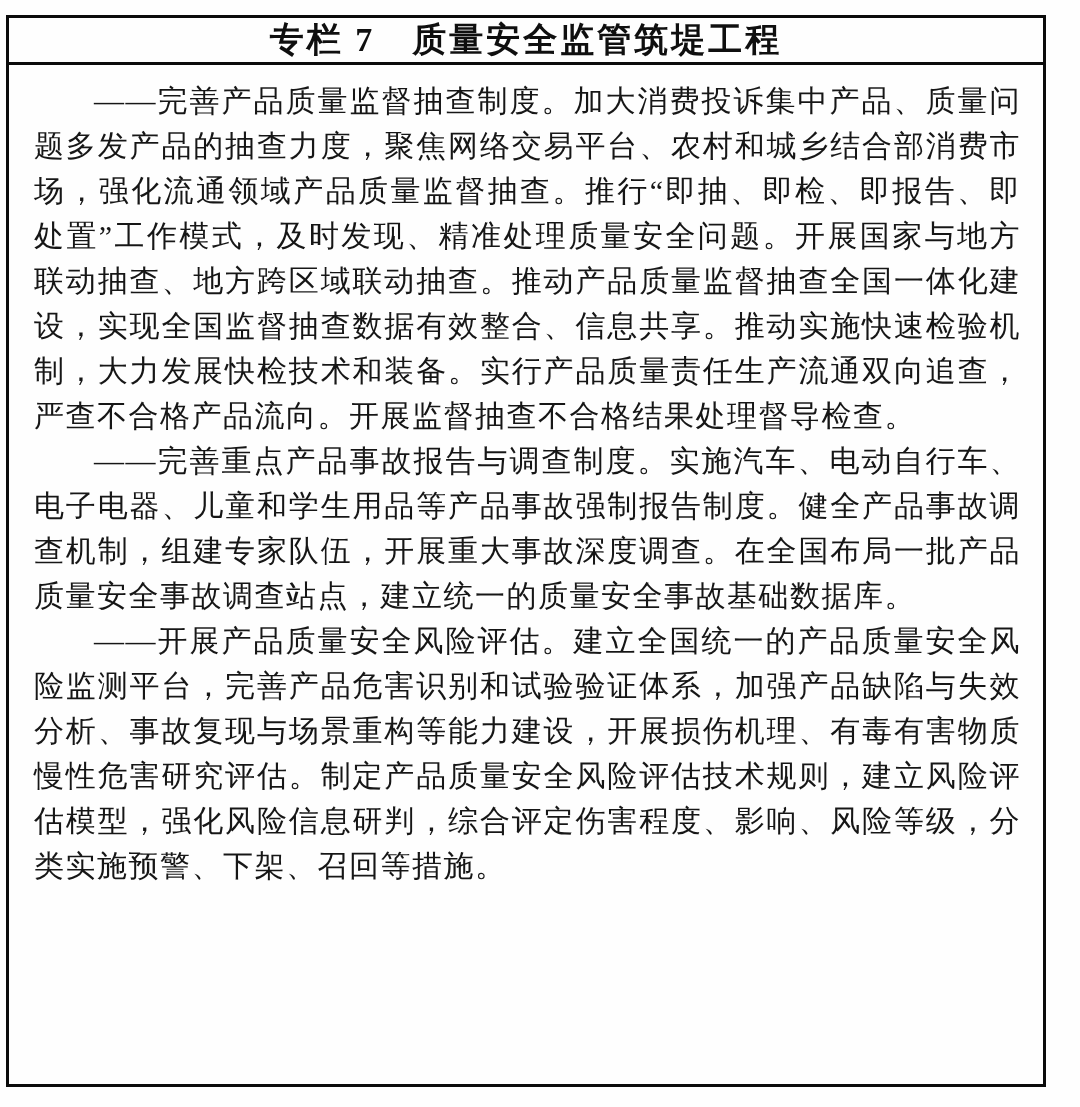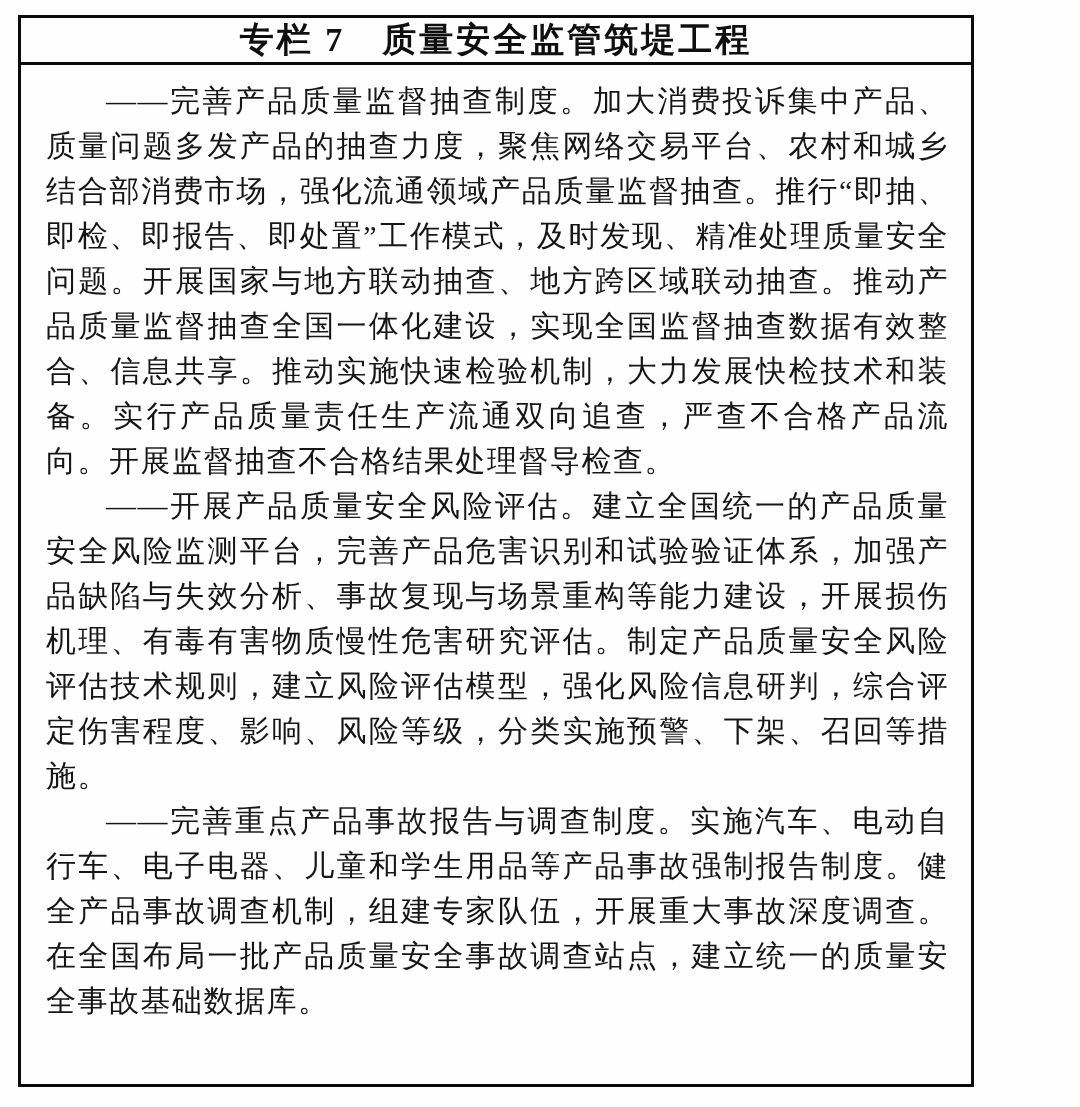--- a/index.html
+++ b/index.html
@@ -11,23 +11,23 @@
     position: relative;
     width: 1080px;
     height: 1107px;
     background: #fefefe;
     color: #141414;
     font-family: "Liberation Serif", "DejaVu Serif", serif;
     overflow: hidden;
   }
   .doc-box {
     position: absolute;
-    left: 18px;
+    left: 6px;
     top: 15px;
-    width: 956px;
+    width: 1040px;
     height: 1072px;
     border: 3px solid #0b0b0b;
     box-sizing: border-box;
     background: #fefefe;
   }
   .doc-box-title {
     height: 44px;
     border-bottom: 3px solid #0b0b0b;
     display: flex;
     align-items: center;
@@ -55,17 +55,17 @@
 </style>
 </head>
 <body>
 
 <div class="page">
   <div class="doc-box">
     <div class="doc-box-title">专栏 7　质量安全监管筑堤工程</div>
     <div class="doc-box-body">
 
     <p class="para">——完善产品质量监督抽查制度。加大消费投诉集中产品、质量问题多发产品的抽查力度，聚焦网络交易平台、农村和城乡结合部消费市场，强化流通领域产品质量监督抽查。推行“即抽、即检、即报告、即处置”工作模式，及时发现、精准处理质量安全问题。开展国家与地方联动抽查、地方跨区域联动抽查。推动产品质量监督抽查全国一体化建设，实现全国监督抽查数据有效整合、信息共享。推动实施快速检验机制，大力发展快检技术和装备。实行产品质量责任生产流通双向追查，严查不合格产品流向。开展监督抽查不合格结果处理督导检查。</p>
+        <p class="para">——完善重点产品事故报告与调查制度。实施汽车、电动自行车、电子电器、儿童和学生用品等产品事故强制报告制度。健全产品事故调查机制，组建专家队伍，开展重大事故深度调查。在全国布局一批产品质量安全事故调查站点，建立统一的质量安全事故基础数据库。</p>
         <p class="para">——开展产品质量安全风险评估。建立全国统一的产品质量安全风险监测平台，完善产品危害识别和试验验证体系，加强产品缺陷与失效分析、事故复现与场景重构等能力建设，开展损伤机理、有毒有害物质慢性危害研究评估。制定产品质量安全风险评估技术规则，建立风险评估模型，强化风险信息研判，综合评定伤害程度、影响、风险等级，分类实施预警、下架、召回等措施。</p>
-        <p class="para">——完善重点产品事故报告与调查制度。实施汽车、电动自行车、电子电器、儿童和学生用品等产品事故强制报告制度。健全产品事故调查机制，组建专家队伍，开展重大事故深度调查。在全国布局一批产品质量安全事故调查站点，建立统一的质量安全事故基础数据库。</p>
       </div>
   </div>
 </div>
 
 </body></html>

